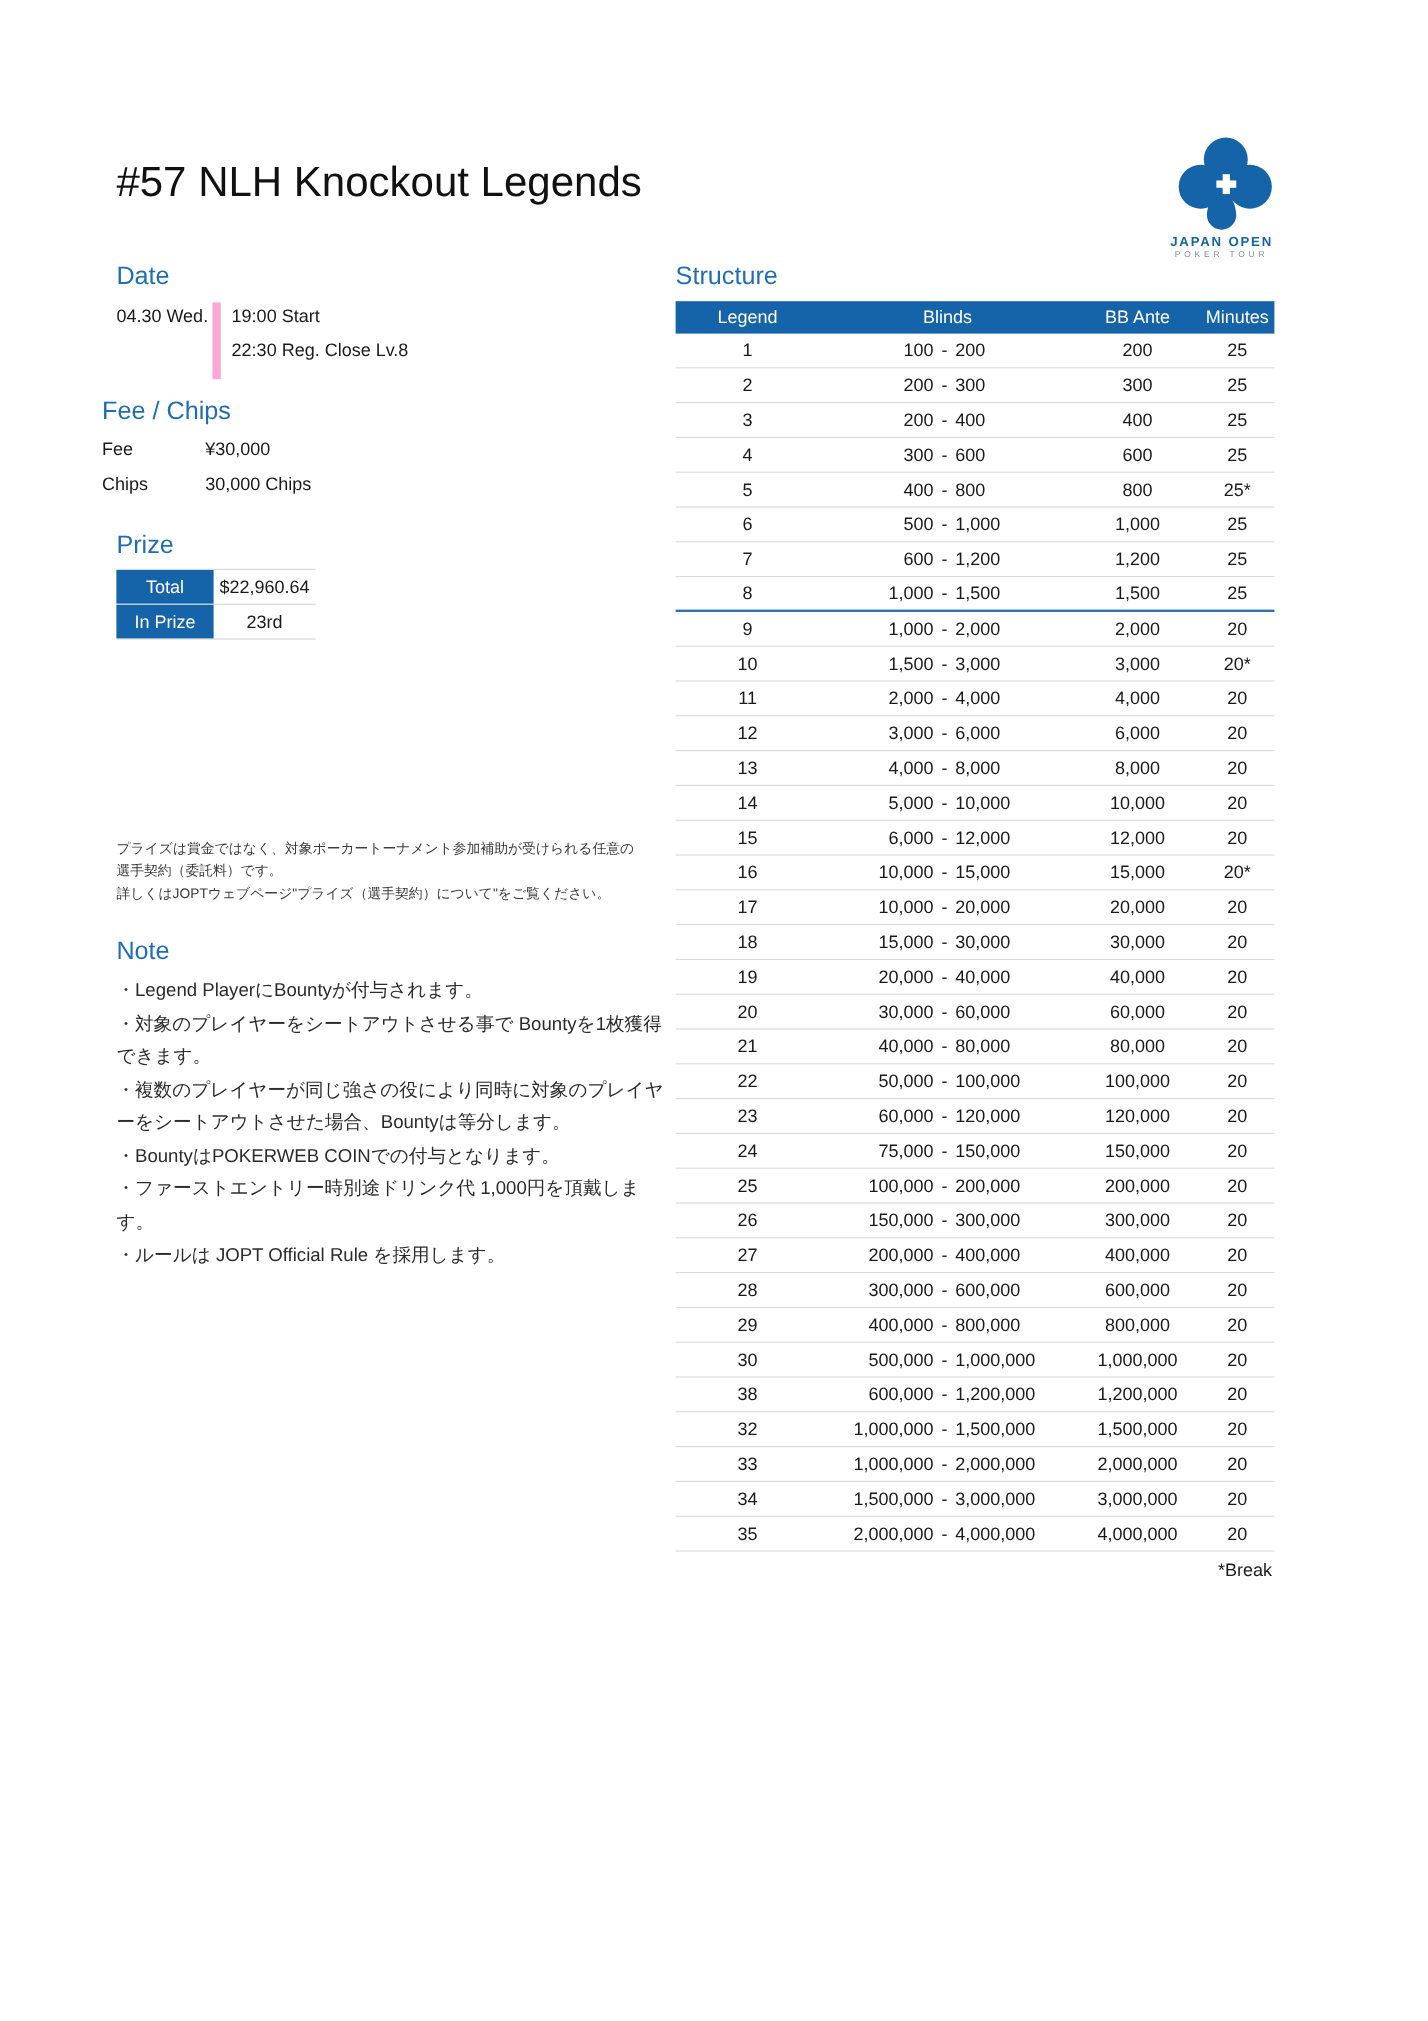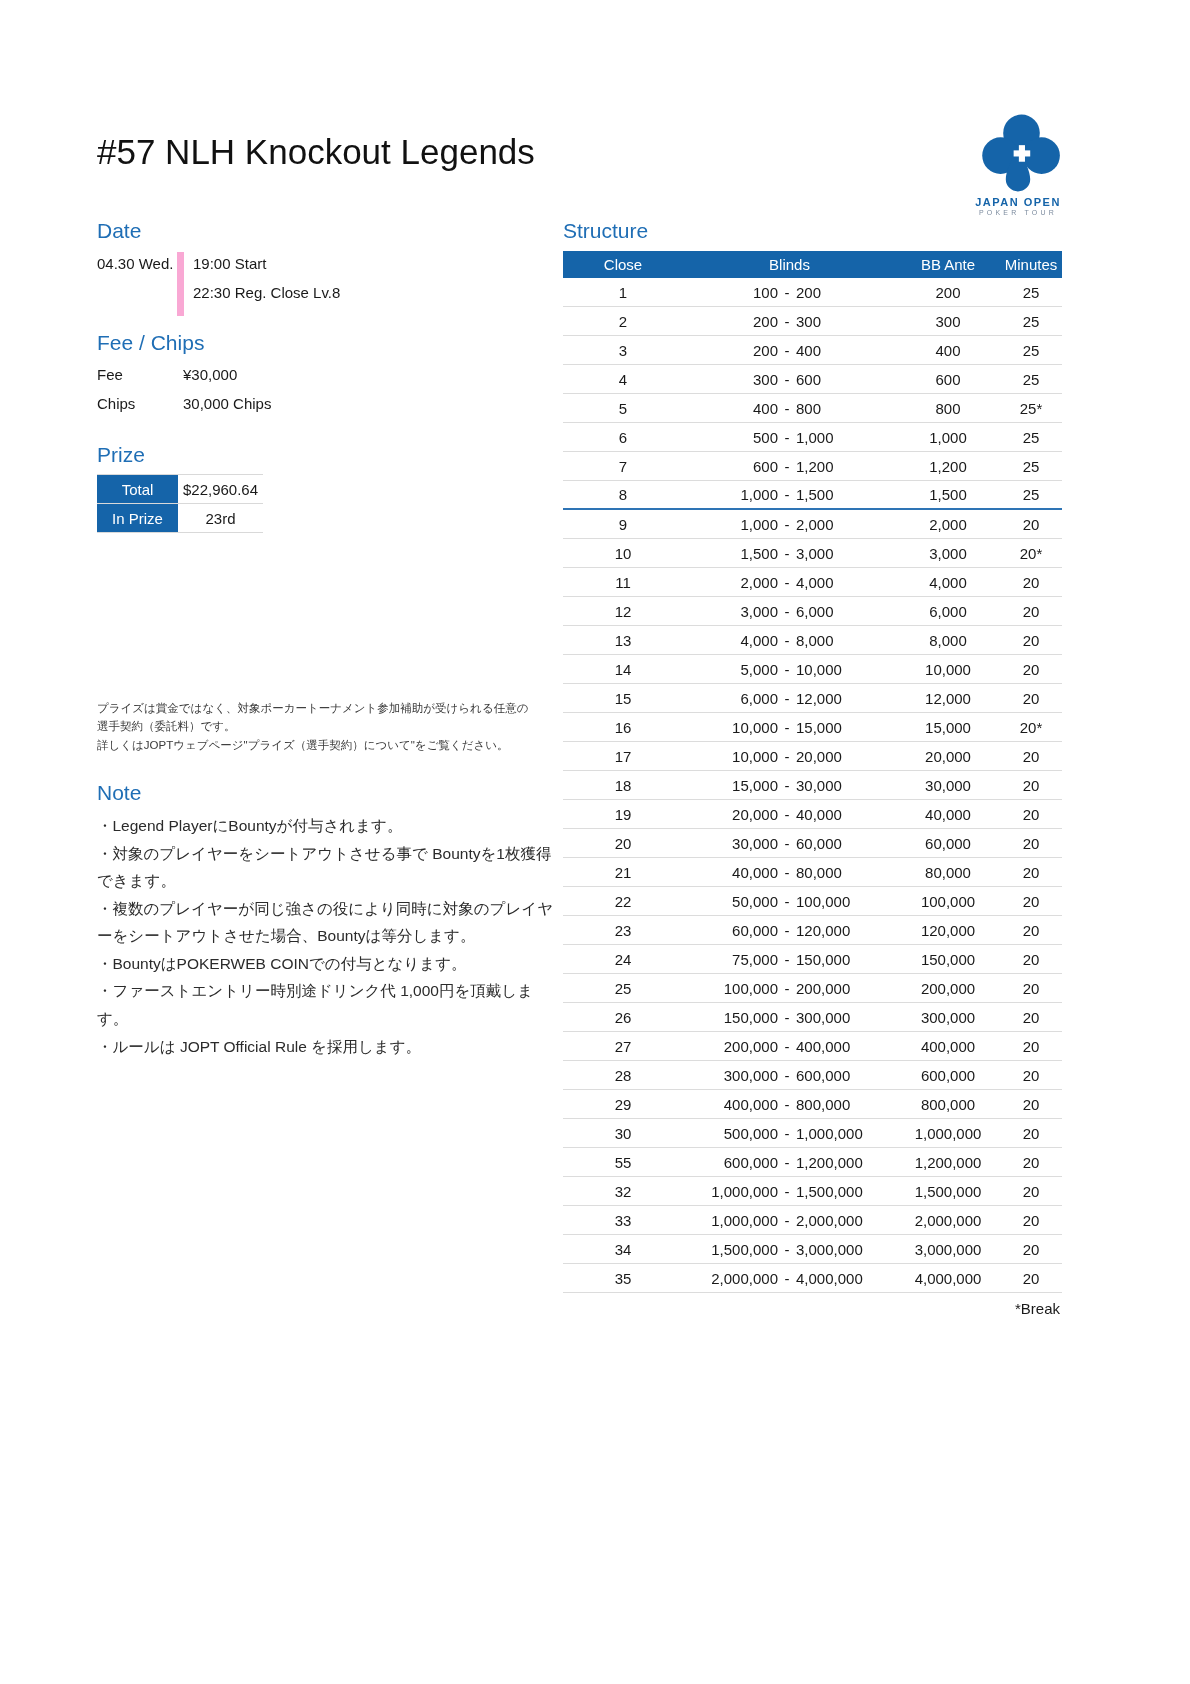--- a/index.html
+++ b/index.html
@@ -17,21 +17,21 @@
   .sec-h{color:#1f6eb5;font-size:21px;line-height:26px;}
 
   
   .date-sec{position:absolute;left:97px;top:218px;}
   .date-body{display:flex;margin-top:8px;}
   .date-left{width:80px;font-size:15px;padding-top:3px;}
   .date-right{border-left:7px solid #f9a8d4;padding-left:9px;min-height:64px;font-size:15px;}
   .date-right div{padding-top:3px;height:29px;box-sizing:border-box;}
 
   
-  .fee-sec{position:absolute;left:97px;top:330px;}
+  .fee-sec{position:absolute;left:85px;top:330px;}
   .fee-rows{margin-top:10px;}
   .fee-row{display:flex;height:29px;font-size:15px;}
   .fee-row .lbl{width:86px;}
 
   
   .prize-sec{position:absolute;left:97px;top:442px;}
   .bounty-sec{position:absolute;left:97px;top:555px;}
   .mini-table{margin-top:6px;border-top:1px solid #d9d9d9;width:166px;}
   .mini-row{display:flex;height:28px;border-bottom:1px solid #d9d9d9;}
   .mini-lbl{width:81px;background:#1564a9;color:#fff;font-size:15px;
@@ -137,21 +137,21 @@
         <div class="note-item">・BountyはPOKERWEB COINでの付与となります。</div>
         <div class="note-item">・ファーストエントリー時別途ドリンク代 1,000円を頂戴します。</div>
         <div class="note-item">・ルールは JOPT Official Rule を採用します。</div>
       </div>
   </div>
 
   <div class="structure-sec">
     <div class="sec-h">Structure</div>
     <div class="s-table">
       <div class="s-head">
-        <div class="c-level">Close</div>
+        <div class="c-level">Legend</div>
         <div class="h-blinds">Blinds</div>
         <div class="c-ante">BB Ante</div>
         <div class="c-min">Minutes</div>
       </div>
       <div>
           <div class="srow">
             <div class="c-level">1</div>
             <div class="c-sb">100</div>
             <div class="c-dash">-</div>
             <div class="c-bb">200</div>
@@ -384,21 +384,21 @@
           </div>
           <div class="srow">
             <div class="c-level">30</div>
             <div class="c-sb">500,000</div>
             <div class="c-dash">-</div>
             <div class="c-bb">1,000,000</div>
             <div class="c-ante">1,000,000</div>
             <div class="c-min">20</div>
           </div>
           <div class="srow">
-            <div class="c-level">55</div>
+            <div class="c-level">38</div>
             <div class="c-sb">600,000</div>
             <div class="c-dash">-</div>
             <div class="c-bb">1,200,000</div>
             <div class="c-ante">1,200,000</div>
             <div class="c-min">20</div>
           </div>
           <div class="srow">
             <div class="c-level">32</div>
             <div class="c-sb">1,000,000</div>
             <div class="c-dash">-</div>

